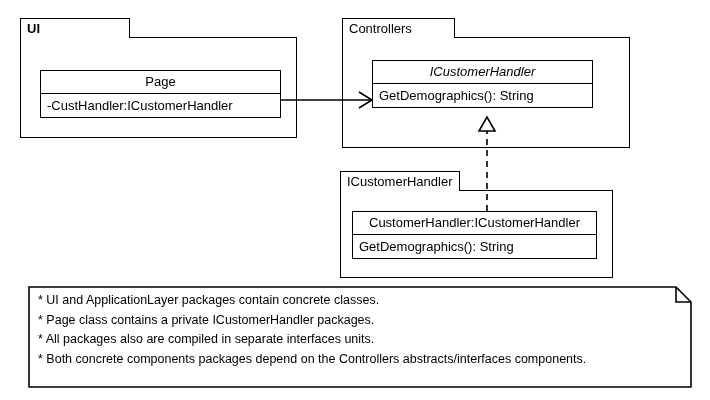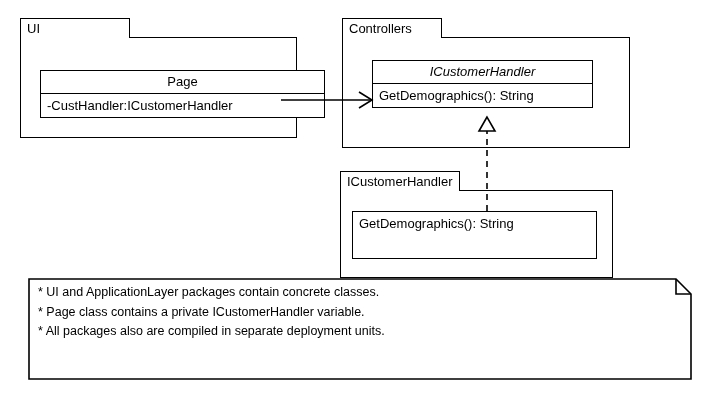--- a/index.html
+++ b/index.html
@@ -99,64 +99,66 @@
     font-size: 12.5px;
     line-height: 19.5px;
     white-space: nowrap;
   }
   .note-line { height: 19.5px; }
 </style>
 </head>
 <body>
 
 <div class="package">
-  <div class="package-tab" style="left:20px; top:18px; width:110px; height:20px;">UI</div>
+  <div class="package-tab" style="left:20px; top:18px; width:110px; height:20px;font-weight:bold;">UI</div>
   <div class="package-body" style="left:20px; top:37px; width:277px; height:101px;"></div>
 </div>
 
-<div class="uml-class" style="left:40px; top:70px; width:285px; height:48px;">
+<div class="uml-class" style="left:40px; top:70px; width:241px; height:48px;">
   <div class="uml-name">Page</div>
   <div class="uml-compartment">-CustHandler:ICustomerHandler</div>
 </div>
 
 <div class="package">
-  <div class="package-tab" style="left:342px; top:18px; width:100px; height:20px;">Controllers</div>
+  <div class="package-tab" style="left:342px; top:18px; width:113px; height:20px;">Controllers</div>
   <div class="package-body" style="left:342px; top:37px; width:288px; height:111px;"></div>
 </div>
 
 <div class="uml-class" style="left:372px; top:60px; width:221px; height:48px;">
   <div class="uml-name italic">ICustomerHandler</div>
   <div class="uml-compartment">GetDemographics(): String</div>
 </div>
 
 <div class="package">
   <div class="package-tab" style="left:340px; top:171px; width:120px; height:20px;">ICustomerHandler</div>
   <div class="package-body" style="left:340px; top:190px; width:273px; height:88px;"></div>
 </div>
 
 <div class="uml-class" style="left:352px; top:211px; width:245px; height:48px;">
+  <div class="uml-name">CustomerHandler:ICustomerHandler</div>
   <div class="uml-compartment">GetDemographics(): String</div>
 </div>
 
 <svg class="connector-svg" viewBox="0 0 710 400">
 
   <g>
     <line x1="281" y1="100" x2="371" y2="100" stroke="#000" stroke-width="1.6"></line>
     <polyline points="359,92 372,100 359,108" fill="none" stroke="#000" stroke-width="1.6"></polyline>
   </g>
 
   <g>
     <line x1="487" y1="211" x2="487" y2="131" stroke="#000" stroke-width="1.6" stroke-dasharray="6,5"></line>
     <polygon points="487,117 479,131 495,131" fill="#ffffff" stroke="#000" stroke-width="1.6"></polygon>
   </g>
 </svg>
 
-<div class="note" style="left:28px; top:278px; width:664px; height:102px;">
+<div class="note" style="left:28px; top:286px; width:664px; height:102px;">
   <svg class="note-svg" width="664" height="102" viewBox="0 0 664 102">
     <path d="M1,1 L648,1 L663,16 L663,101 L1,101 Z" fill="#ffffff" stroke="#000" stroke-width="1.6"></path>
     <path d="M648,1 L648,16 L663,16" fill="none" stroke="#000" stroke-width="1.6"></path>
   </svg>
   <div class="note-text">
     <div class="note-line">* UI and ApplicationLayer packages contain concrete classes.</div>
-    <div class="note-line">* Page class contains a private ICustomerHandler variable.</div>
-    <div class="note-line">* All packages also are compiled in separate deployment units.</div>
+    <div class="note-line">* Page class contains a private ICustomerHandler packages.</div>
+    <div class="note-line">* All packages also are compiled in separate interfaces units.</div>
+    <div class="note-line">* Both concrete components packages depend on the Controllers abstracts/interfaces components.</div>
   </div>
 </div>
 
 </body></html>

